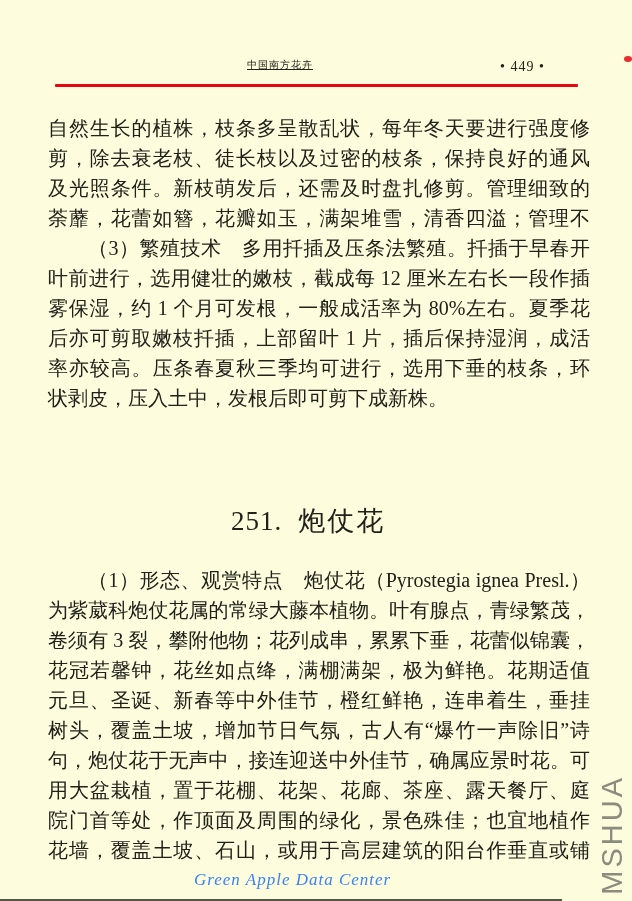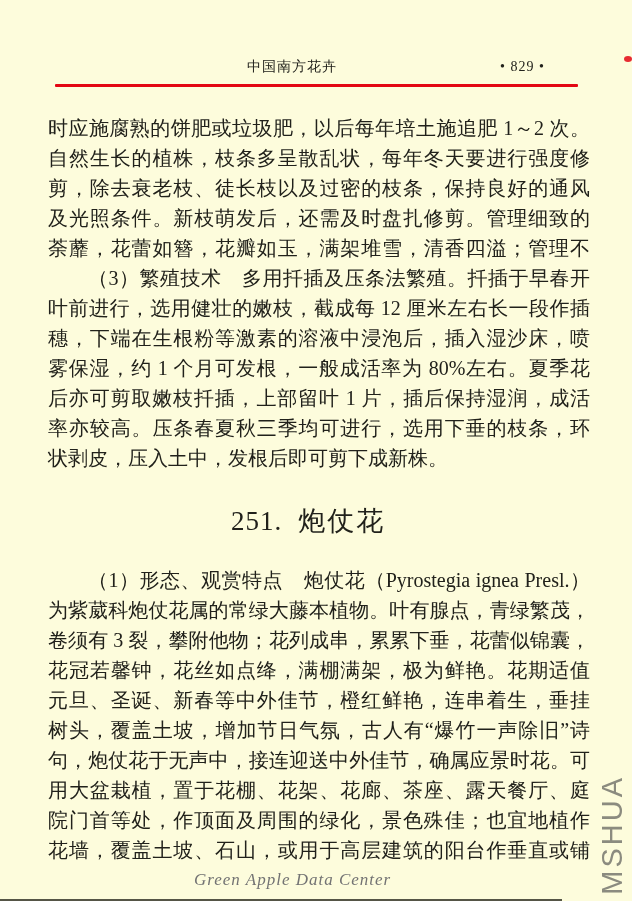--- a/index.html
+++ b/index.html
@@ -7,21 +7,21 @@
     position:relative;
     width:632px; height:901px;
     background:#fdfcdc;
     font-family:"Liberation Serif", serif;
     color:#21211b;
     overflow:hidden;
   }
   
   .book-title {
     position:absolute; top:58px; left:247px;
-    font-size:14px; letter-spacing:1px; white-space:nowrap;
+    font-size:10px; letter-spacing:1px; white-space:nowrap;text-decoration:underline;
   }
   .page-number {
     position:absolute; top:59px; left:500px;
     font-size:14px; letter-spacing:1px; white-space:nowrap;
   }
   .header-rule {
     position:absolute; top:84px; left:55px;
     width:523px; height:3px;
     border-radius:1px;
   }
@@ -71,33 +71,31 @@
     width:562px; height:2px;
     background:#2a2a21; opacity:.8;
   }
 </style>
 </head>
 <body>
 
 <div class="page">
 
   <div class="book-title">中国南方花卉</div>
-  <div class="page-number">• 829 •</div>
+  <div class="page-number">• 449 •</div>
   <div class="header-rule" style="background:#e30613;"></div>
   <div class="red-speck" style="background:#e30613;"></div>
 
   <div class="textblock p1">
-    <div class="line">时应施腐熟的饼肥或垃圾肥，以后每年培土施追肥 1～2 次。</div>
     <div class="line">自然生长的植株，枝条多呈散乱状，每年冬天要进行强度修</div>
     <div class="line">剪，除去衰老枝、徒长枝以及过密的枝条，保持良好的通风</div>
     <div class="line">及光照条件。新枝萌发后，还需及时盘扎修剪。管理细致的</div>
     <div class="line">荼蘼，花蕾如簪，花瓣如玉，满架堆雪，清香四溢；管理不</div>
     <div class="line indent">（3）繁殖技术　多用扦插及压条法繁殖。扦插于早春开</div>
     <div class="line">叶前进行，选用健壮的嫩枝，截成每 12 厘米左右长一段作插</div>
-    <div class="line">穗，下端在生根粉等激素的溶液中浸泡后，插入湿沙床，喷</div>
     <div class="line">雾保湿，约 1 个月可发根，一般成活率为 80%左右。夏季花</div>
     <div class="line">后亦可剪取嫩枝扦插，上部留叶 1 片，插后保持湿润，成活</div>
     <div class="line">率亦较高。压条春夏秋三季均可进行，选用下垂的枝条，环</div>
     <div class="line end">状剥皮，压入土中，发根后即可剪下成新株。</div>
   </div>
 
   <div class="section-heading">
     <span class="num">251.</span><span class="ttl">炮仗花</span>
   </div>
 
@@ -107,17 +105,17 @@
     <div class="line">卷须有 3 裂，攀附他物；花列成串，累累下垂，花蕾似锦囊，</div>
     <div class="line">花冠若馨钟，花丝如点绛，满棚满架，极为鲜艳。花期适值</div>
     <div class="line">元旦、圣诞、新春等中外佳节，橙红鲜艳，连串着生，垂挂</div>
     <div class="line">树头，覆盖土坡，增加节日气氛，古人有“爆竹一声除旧”诗</div>
     <div class="line">句，炮仗花于无声中，接连迎送中外佳节，确属应景时花。可</div>
     <div class="line">用大盆栽植，置于花棚、花架、花廊、茶座、露天餐厅、庭</div>
     <div class="line">院门首等处，作顶面及周围的绿化，景色殊佳；也宜地植作</div>
     <div class="line">花墙，覆盖土坡、石山，或用于高层建筑的阳台作垂直或铺</div>
   </div>
 
-  <div class="watermark" style="color:#737373;">Green Apple Data Center</div>
+  <div class="watermark" style="color:#3b82f6;">Green Apple Data Center</div>
   <div class="side-mark" style="color:#8b8b7f;">MSHUA</div>
   <div class="bottom-scan-line"></div>
 
 </div>
 
 </body></html>

